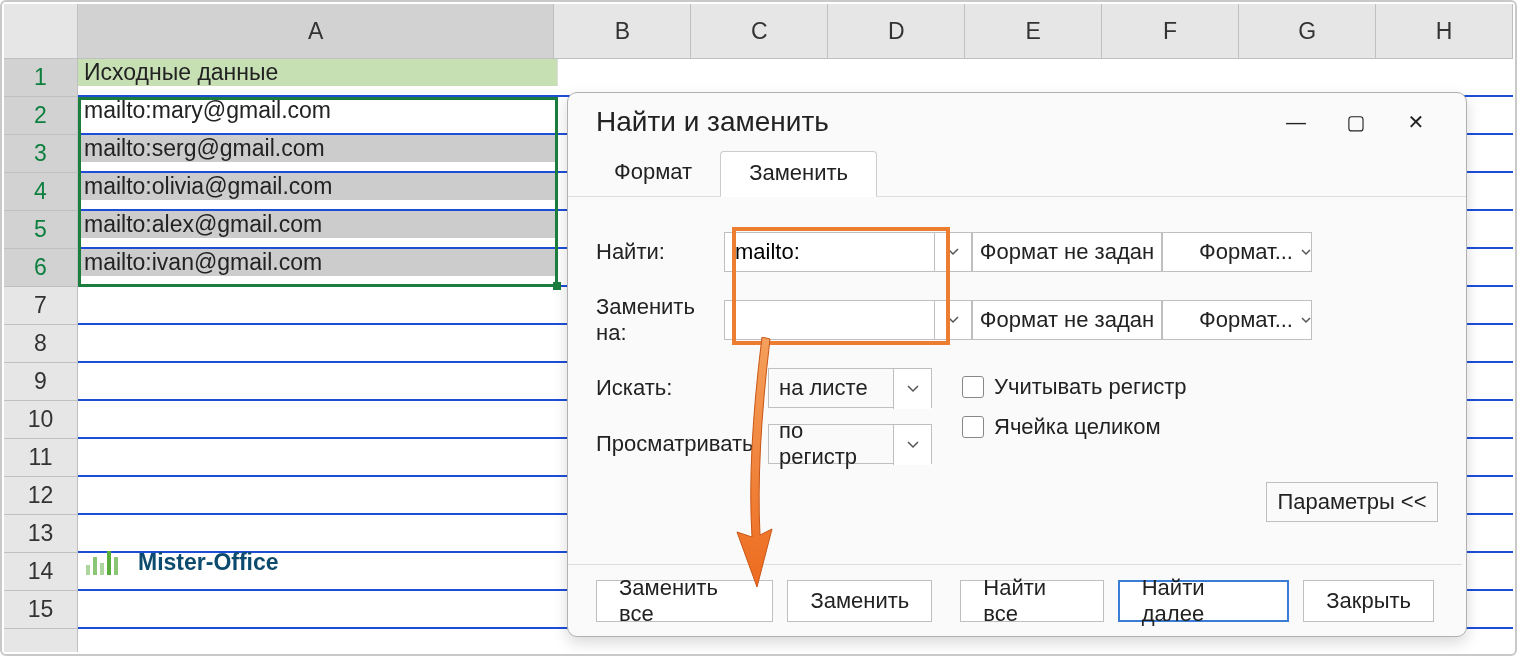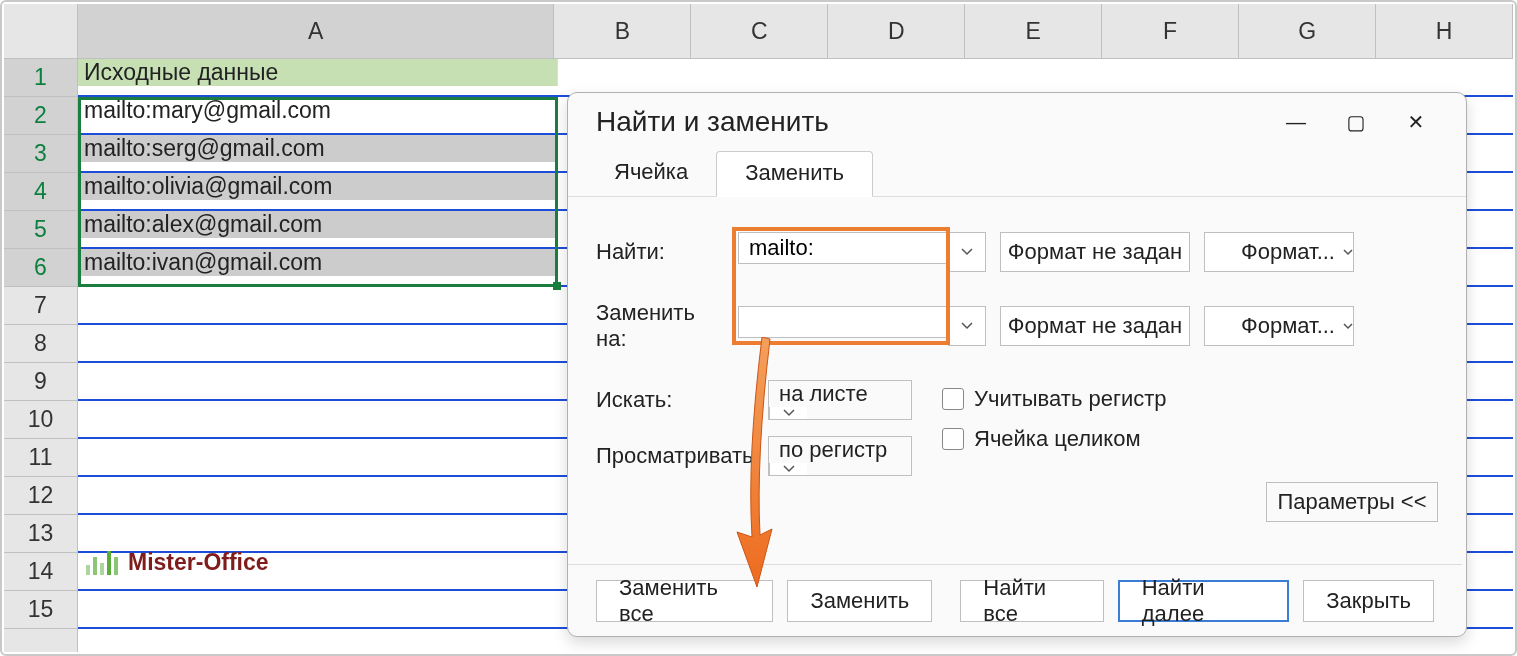--- a/index.html
+++ b/index.html
@@ -133,27 +133,26 @@
       border: 1px solid #ccc;
       border-bottom: 1px solid #fff;
       border-radius: 4px 4px 0 0;
       margin-bottom: -1px;
     }
     .dialog-body {
       padding: 35px 28px 0 28px;
     }
     .form-row {
       display: flex; align-items: center;
-      margin-bottom: 28px;
-      gap: 14px;
+      margin-bottom: 22px;
     }
     .form-label { width: 128px; }
     .text-input {
       flex: 1;
-      height: 32px;
+      height: 40px;
       border: 1px solid #bfbfbf;
       background: #fff;
       padding: 0 10px;
       font-size: 22px;
       min-width: 165px;
       max-width: 210px;
     }
     .input-group { display: flex; flex: 0 0 auto; }
     .input-group .text-input { border-right: none; }
     .dropdown-toggle {
@@ -183,24 +182,23 @@
     }
     .arrow-svg { position: absolute; pointer-events: none; }
 
     .form-row2 {
       display: flex; align-items: center;
       margin-bottom: 16px;
       gap: 14px;
     }
     .form-label2 { width: 158px; }
     .combo {
-      width: 144px; height: 40px;
+      width: 164px; height: 40px;
       border: 1px solid #bfbfbf;
       display: flex;
-      flex-direction: column;
     }
     .combo span { flex: 1; display: flex; align-items: center; padding: 0 10px; }
     .checkbox-row {
       display: flex; align-items: center; gap: 10px;
       margin-bottom: 14px;
     }
     .checkbox {
       width: 22px; height: 22px;
       border: 1px solid #888; border-radius: 3px;
       background: #fff;
@@ -226,22 +224,22 @@
       border: 1px solid #bfbfbf;
       background: #fff;
       display: flex; align-items: center; justify-content: center;
       padding: 0 22px;
       font-size: 22px;
     }
     .action-btn.default { border: 2px solid #3a7dd6; }
     .logo {
       position: absolute;
       left: 82px; top: 545px;
-      display: flex; align-items: center; gap: 10px;
-      color: #7f1d1d;
+      display: flex; align-items: center; gap: 20px;
+      color: #0c4a6e;
       font-weight: bold;
       font-size: 23px;
     }
     .logo-bars {
       display: flex; align-items: flex-end; gap: 3px;
     }
     .logo-bars i {
       width: 4px;
       background: #5aad3c;
       display: block;
@@ -465,21 +463,21 @@
       </div>
     <div class="win-btn">
         <span>▢</span>
       </div>
     <div class="win-btn">
         <span>✕</span>
       </div>
   </div>
 
   <div class="dialog-tabs">
-    <div class="dialog-tab">Ячейка</div>
+    <div class="dialog-tab">Формат</div>
     <div class="dialog-tab active">Заменить</div>
   </div>
 
   <div class="dialog-body">
     <div class="form-row">
       <span class="form-label">Найти:</span>
       <div class="input-group">
         <input class="text-input" value="mailto:" style="">
         <div class="dropdown-toggle">
             <svg width="12" height="8">

